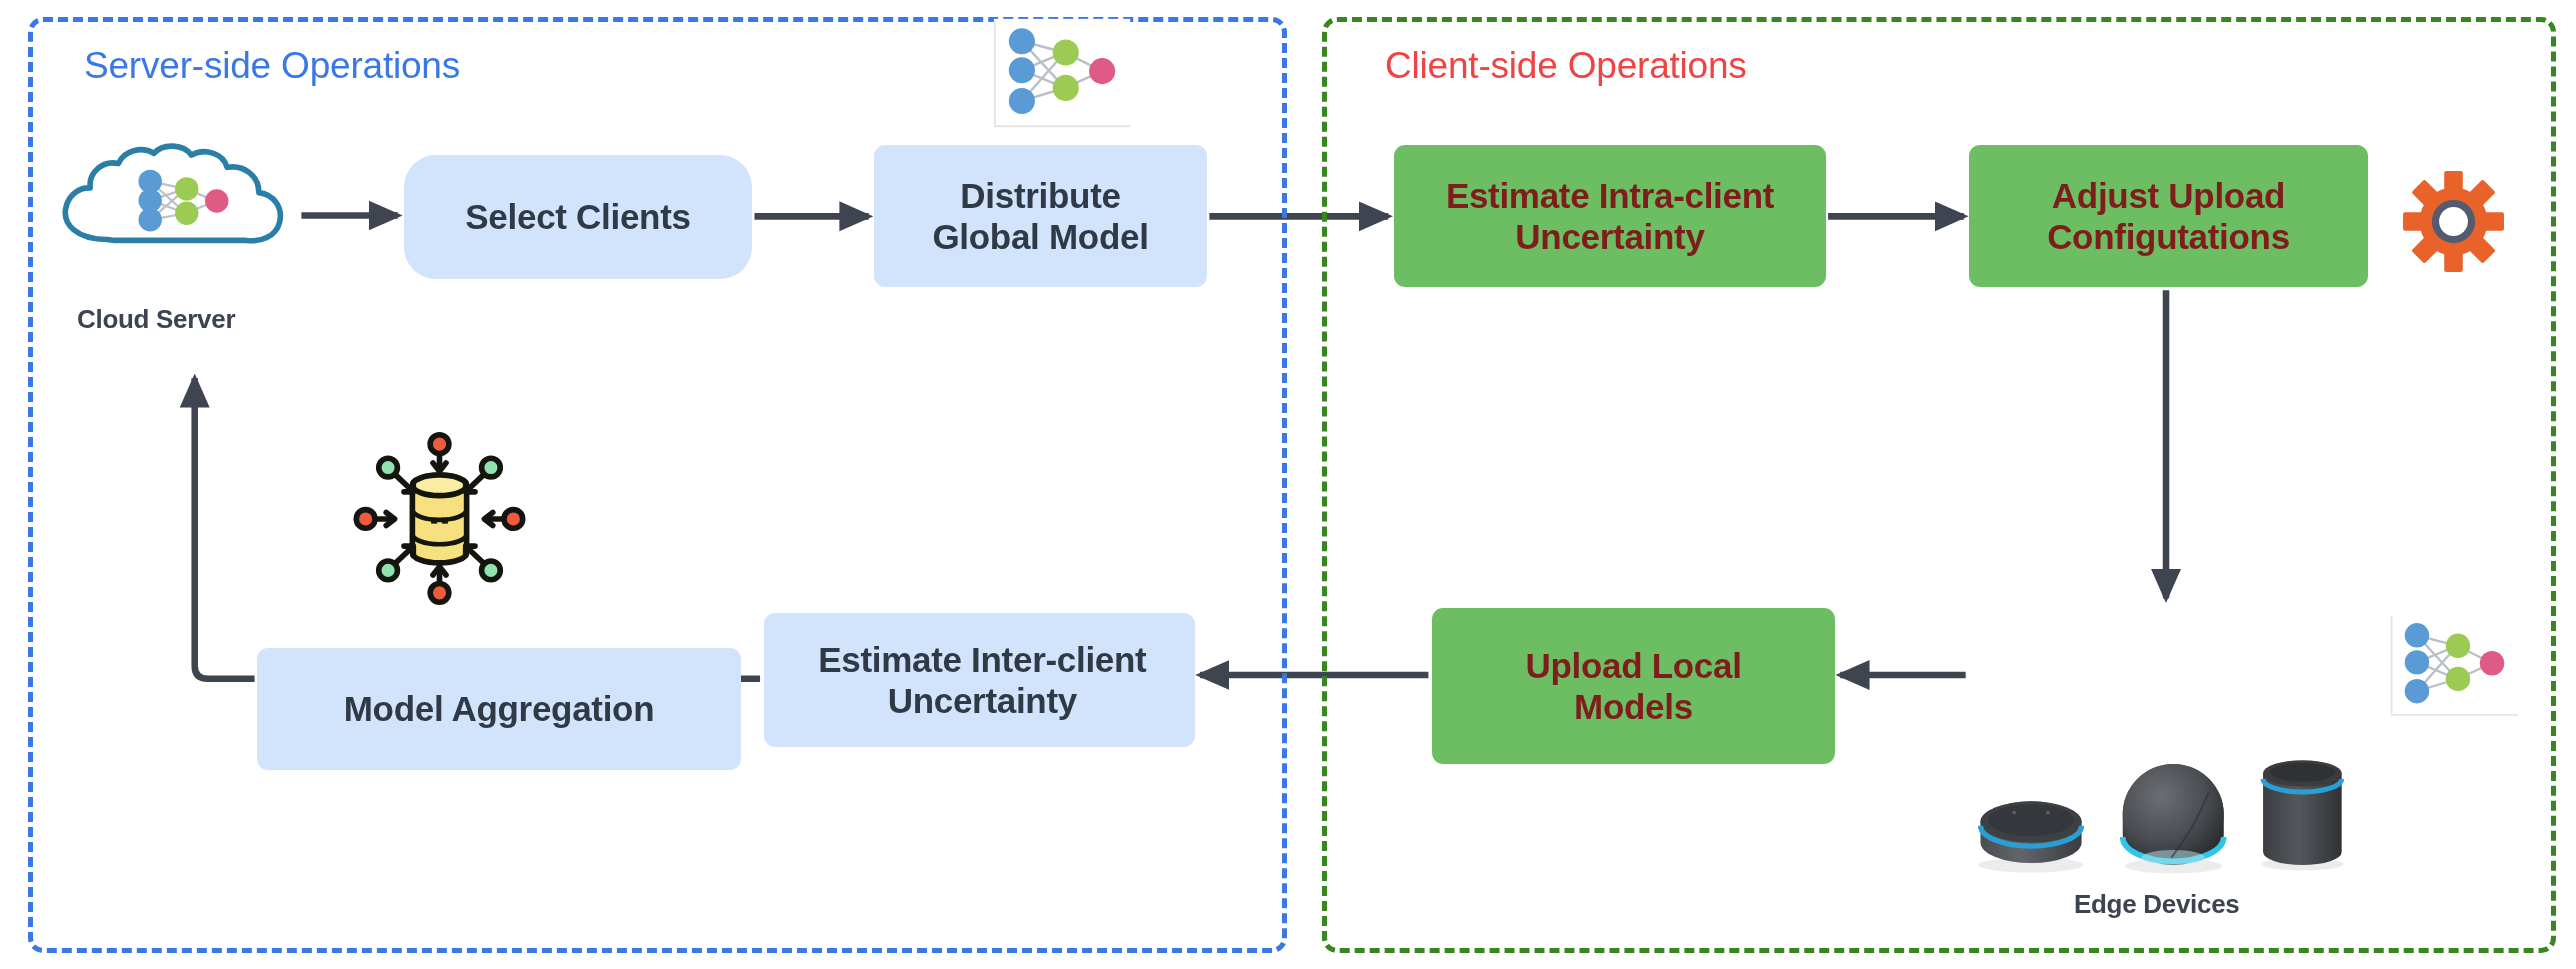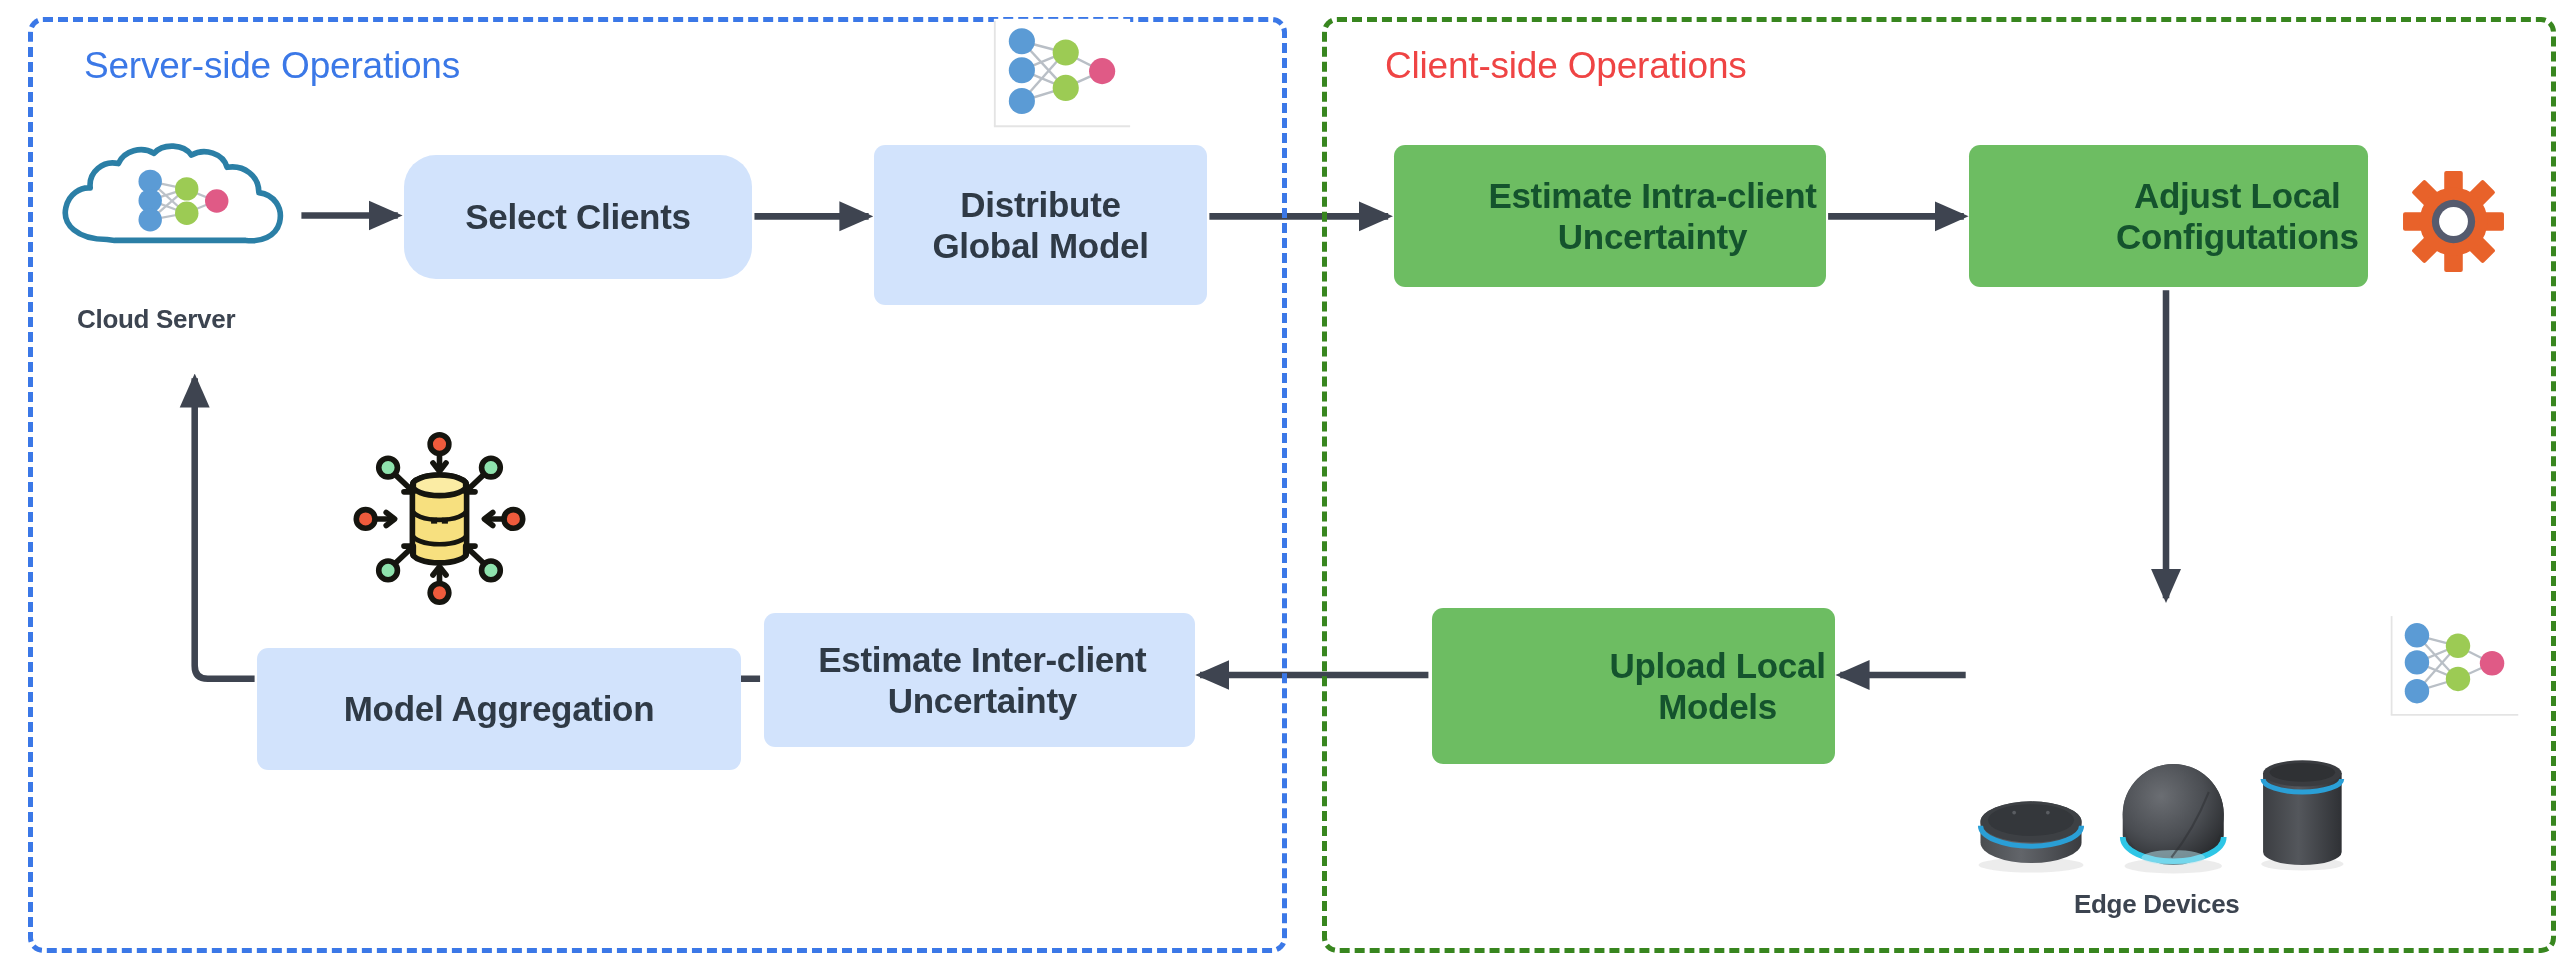--- a/index.html
+++ b/index.html
@@ -43,24 +43,24 @@
     align-items:center;
     justify-content:center;
     text-align:center;
     font-weight:bold;
     font-size:35px;
     line-height:1.18;
     letter-spacing:-0.3px;
     padding:3.7px 9.4px;
   }
   .box.server{ background:#d2e3fc; color:#2f3a46; }
-  .box.client{ background:#6dbd62; color:#14532d;justify-content:flex-end; }
+  .box.client{ background:#6dbd62; color:#7f1d1d; }
 
   #box-select-clients   { left:404px;  top:155px; width:348px; height:124px;border-radius:32px; }
-  #box-distribute       { left:874px;  top:145px; width:333px; height:160px; }
+  #box-distribute       { left:874px;  top:145px; width:333px; height:142px; }
   #box-intra            { left:1394px; top:145px; width:432px; height:142px; }
   #box-adjust           { left:1969px; top:145px; width:399px; height:142px; }
   #box-local-training   { left:1969px; top:604px; width:399px; height:142px; }
   #box-upload           { left:1432px; top:608px; width:403px; height:156px; }
   #box-inter            { left:764px;  top:613px; width:431px; height:134px;padding-left:15px; }
   #box-aggregation      { left:257px;  top:648px; width:484px; height:122px; }
 
   
   .caption{
     position:absolute;
@@ -345,21 +345,21 @@
 
   <div class="box client" id="box-intra">
     <span>
       <span>Estimate Intra-client</span><br>
       <span>Uncertainty</span>
     </span>
   </div>
 
   <div class="box client" id="box-adjust">
     <span>
-      <span>Adjust Local</span><br>
+      <span>Adjust Upload</span><br>
       <span>Configutations</span>
     </span>
   </div>
 
 
   <div class="box client" id="box-upload">
     <span>
       <span>Upload Local</span><br>
       <span>Models</span>
     </span>

